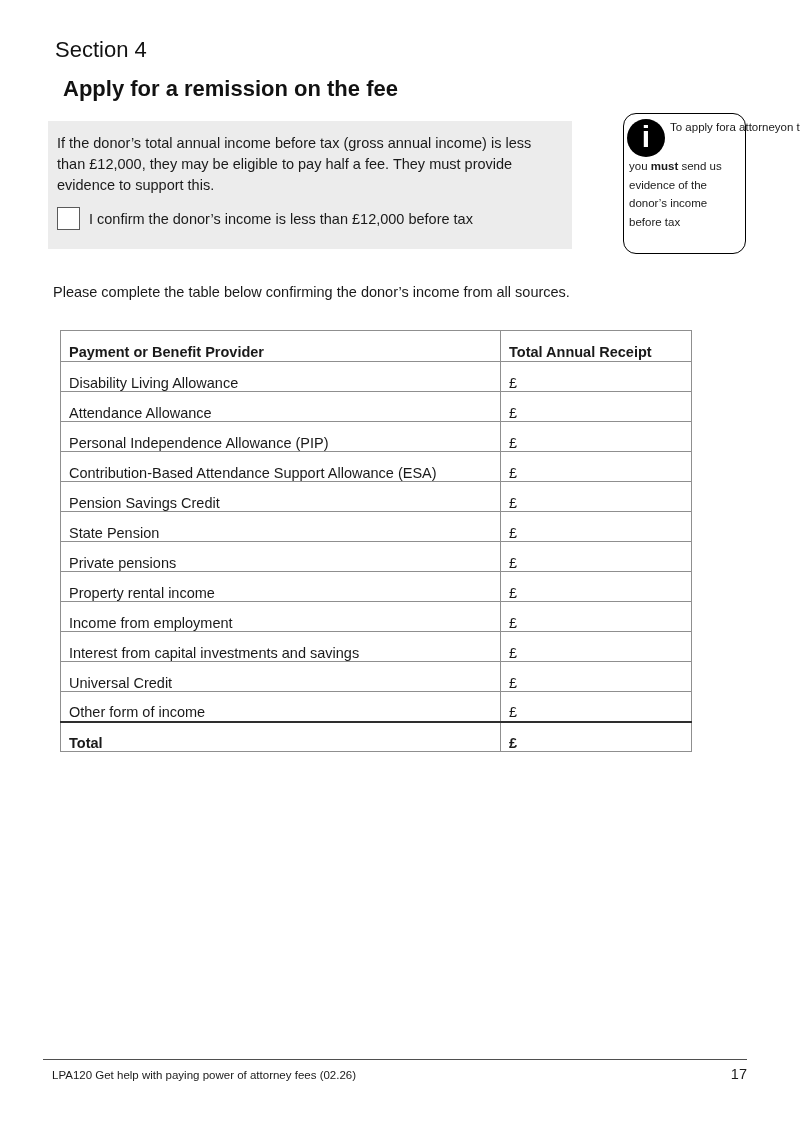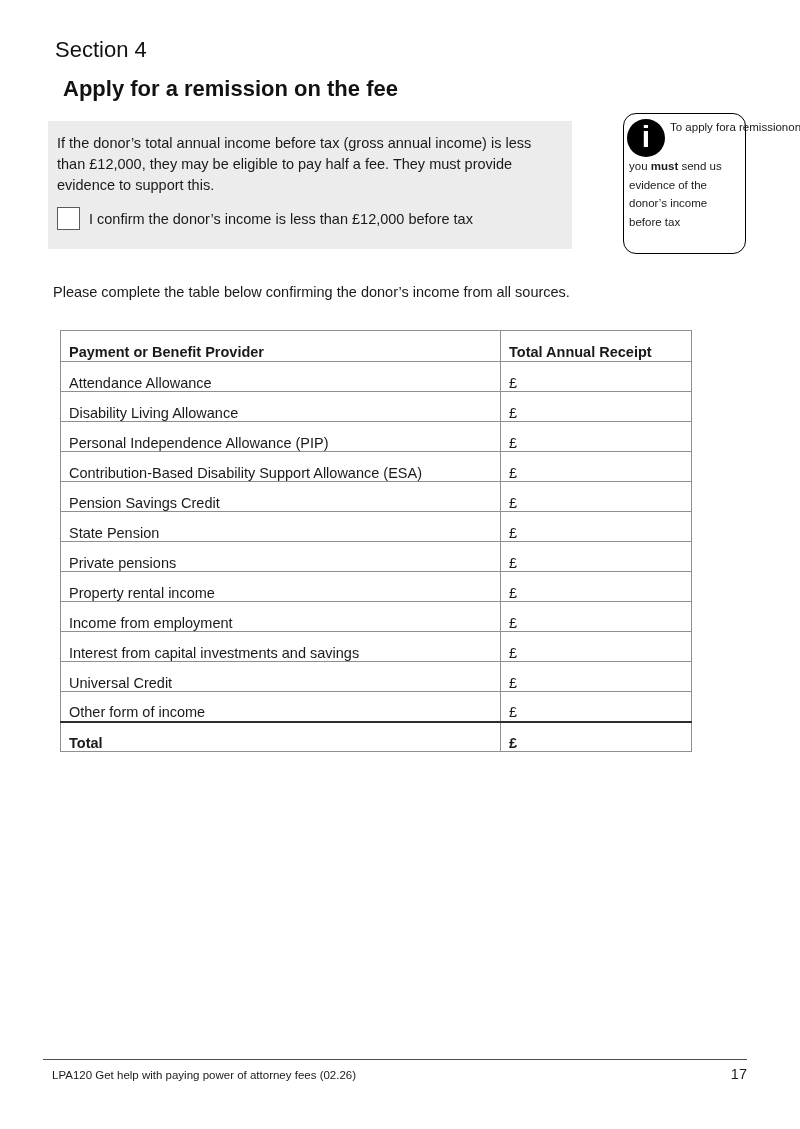--- a/index.html
+++ b/index.html
@@ -198,21 +198,21 @@
     </div>
   </div>
 
   <div class="callout">
     <div class="callout-top">
       <span class="info-icon">
           <span class="info-glyph">i</span>
         </span>
       <div class="wrap-col">
         <span>To apply for</span>
-        <span>a remission</span>
+        <span>a attorney</span>
         <span>on the fee</span>
       </div>
     </div>
     <div class="callout-line"><span>you </span><strong>must</strong><span> send us</span></div>
     <span class="callout-line">evidence of the</span>
     <span class="callout-line">donor’s income</span>
     <span class="callout-line">before tax</span>
   </div>
 
   <p class="table-intro">Please complete the table below confirming the donor’s income from all sources.</p>
@@ -223,33 +223,33 @@
         <col class="col-receipt">
       </colgroup>
     <thead>
       <tr>
         <th>Payment or Benefit Provider</th>
         <th>Total Annual Receipt</th>
       </tr>
     </thead>
     <tbody>
       <tr>
+        <td>Disability Living Allowance</td>
+        <td>£</td>
+      </tr>
+      <tr>
         <td>Attendance Allowance</td>
         <td>£</td>
       </tr>
       <tr>
-        <td>Disability Living Allowance</td>
-        <td>£</td>
-      </tr>
-      <tr>
         <td>Personal Independence Allowance (PIP)</td>
         <td>£</td>
       </tr>
       <tr>
-        <td>Contribution-Based Disability Support Allowance (ESA)</td>
+        <td>Contribution-Based Attendance Support Allowance (ESA)</td>
         <td>£</td>
       </tr>
       <tr>
         <td>Pension Savings Credit</td>
         <td>£</td>
       </tr>
       <tr>
         <td>State Pension</td>
         <td>£</td>
       </tr>

